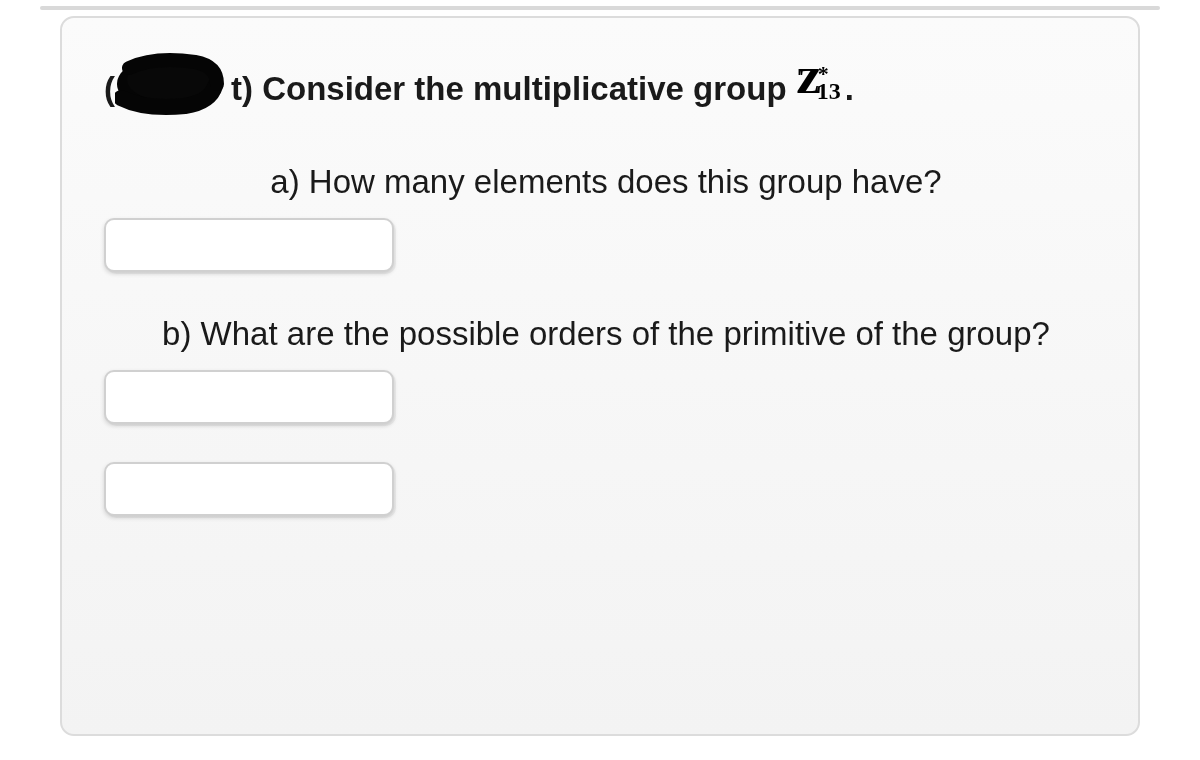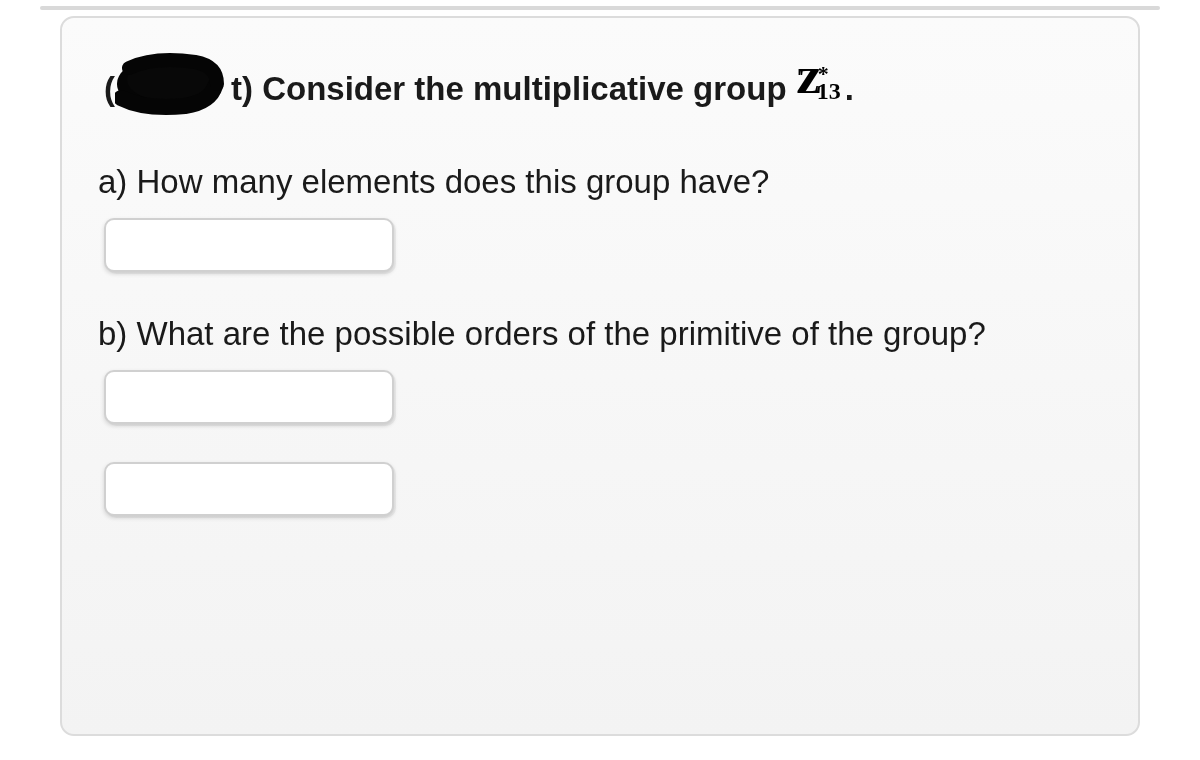--- a/index.html
+++ b/index.html
@@ -90,20 +90,21 @@
   }
   .q-block {
     margin-bottom: 38px;
     padding-left: 12px;
   }
   .q-text {
     font-size: 33px;
     color: #1a1a1a;
     line-height: 1.45;
     margin-bottom: 12px;
+    text-align: center;
   }
   .answer-input {
     width: 290px;
     height: 54px;
     border: 2px solid #d0d0d0;
     border-radius: 10px;
     background: #ffffff;
     box-shadow: 0 2px 4px rgba(0,0,0,0.15), 2px 2px 0 rgba(0,0,0,0.04);
     font-size: 24px;
     padding: 4px 12px;

